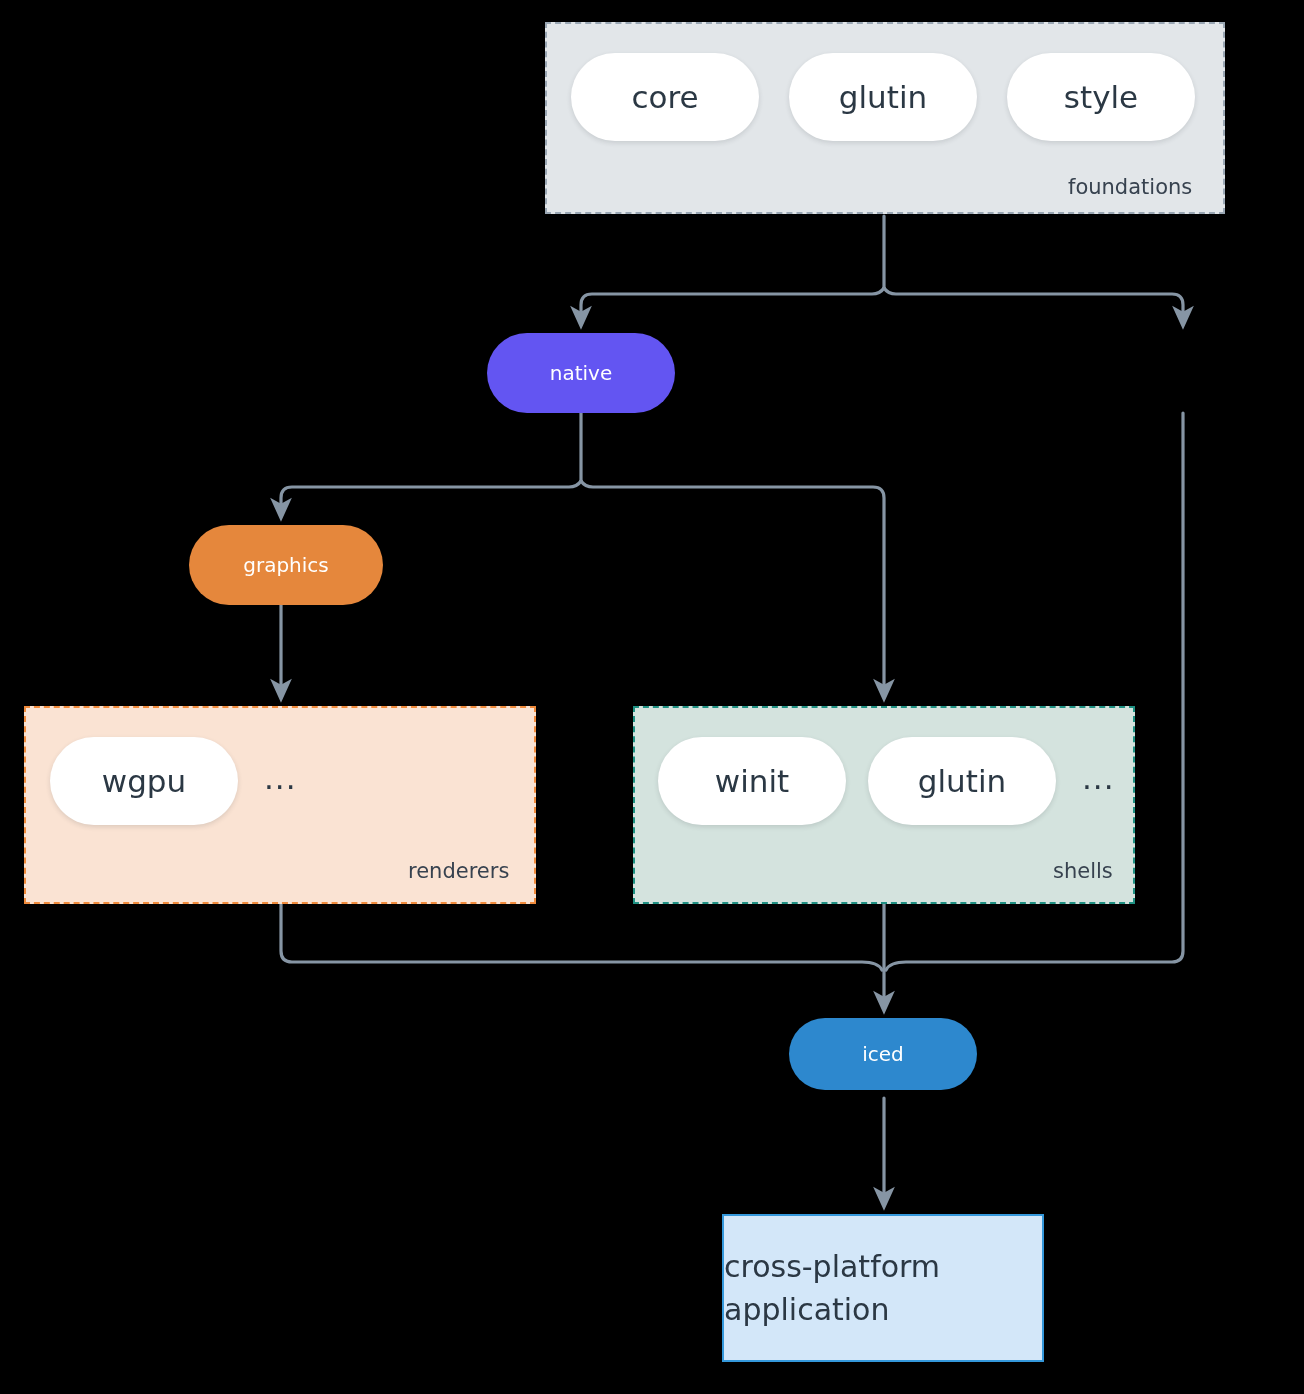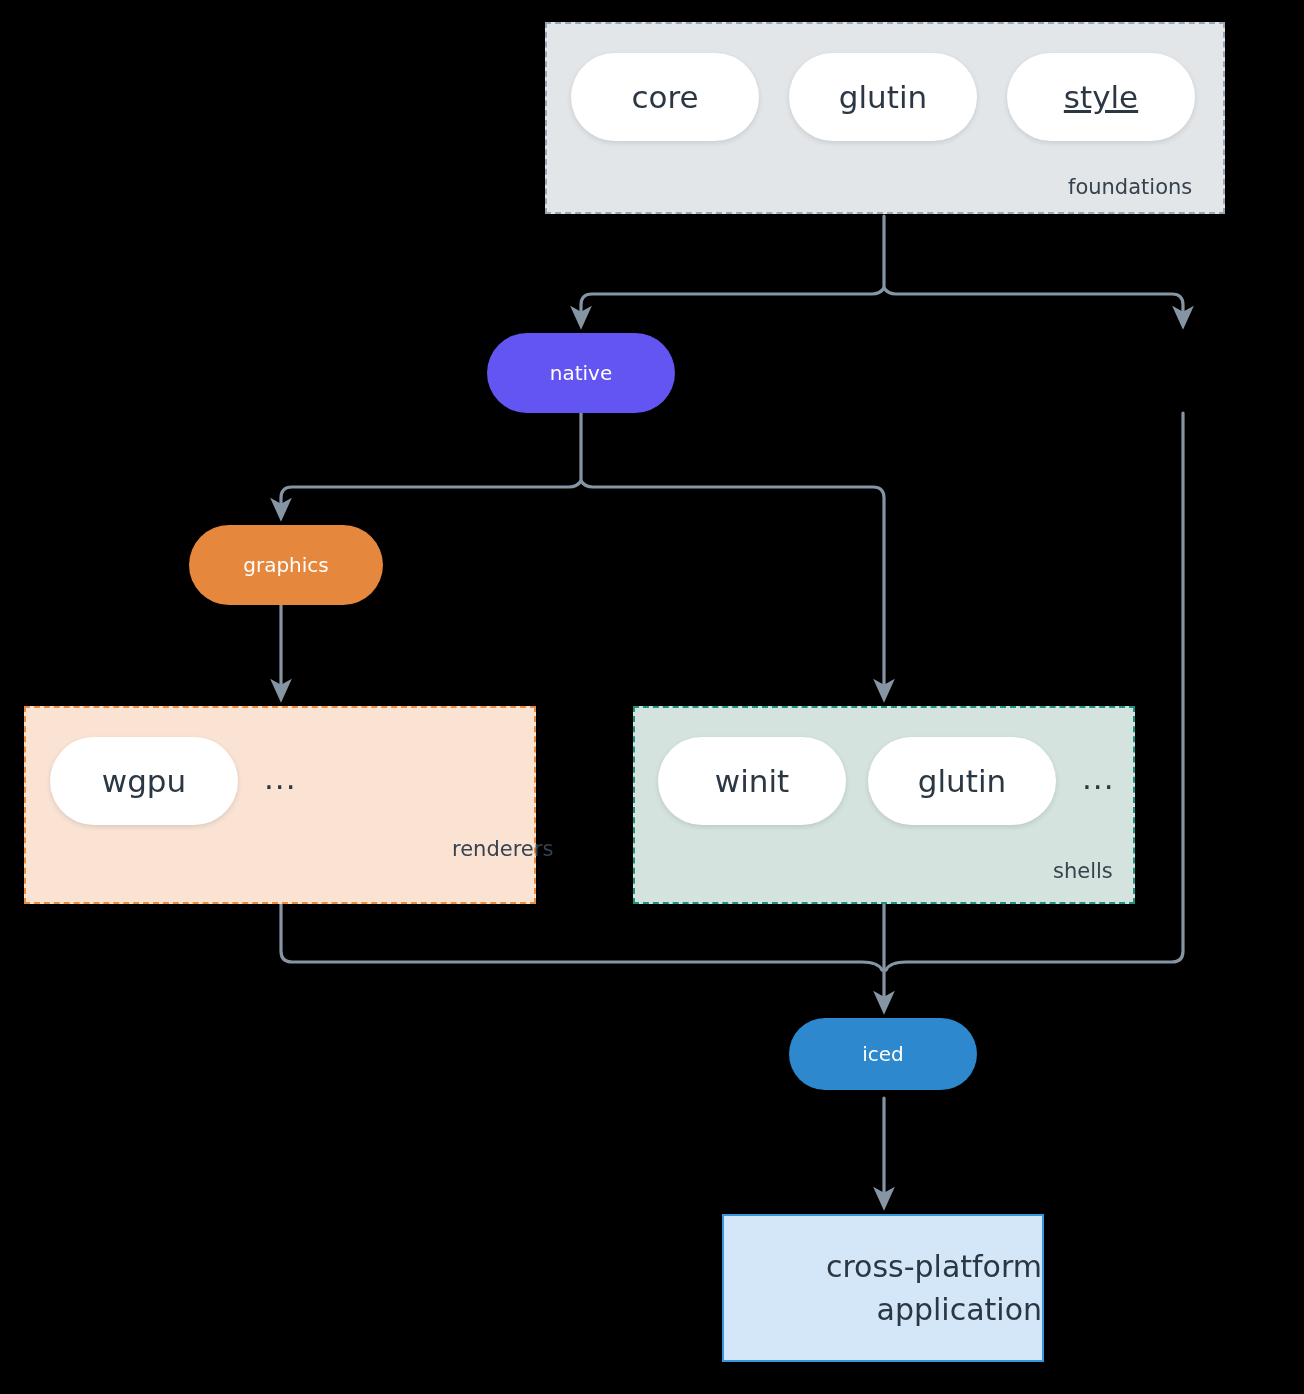--- a/index.html
+++ b/index.html
@@ -107,21 +107,21 @@
   
   #node-app {
     position: absolute;
     left: 722px; top: 1214px;
     width: 322px; height: 148px;
     background: #D3E7F9;
     border: 2px solid #3498DB;
     box-sizing: border-box;
     display: flex;
     flex-direction: column;
-    align-items: flex-end;
+    align-items: flex-start;
     justify-content: center;
     color: #2B3844;
     font-size: 30px;
     line-height: 1.45;
     text-align: center;
   }
 </style>
 </head>
 <body>
 
@@ -157,30 +157,30 @@
       <path d="M1183,413 L1183,951 Q1183,962 1172,962 L906,962 Q890,962 886,970"></path>
 
       <path d="M884,1098 L884,1205" marker-end="url(#ah)"></path>
     </g>
   </svg>
 
   <div class="cluster" id="cluster-foundations"></div>
   <div class="cluster-pills" style="left:571px; top:53px;">
     <div class="pill" style="width:188px;">core</div>
     <div class="pill" style="width:188px; margin-left:30px;">glutin</div>
-    <div class="pill" style="width:188px; margin-left:30px;text-decoration:underline;">style</div>
+    <div class="pill" style="width:188px; margin-left:30px;">style</div>
   </div>
   <div class="cluster-label" style="left:1068px; top:175px;">foundations</div>
 
   <div class="cluster" id="cluster-renderers"></div>
   <div class="cluster-pills" style="left:50px; top:737px;">
     <div class="pill" style="width:188px;">wgpu</div>
     <span class="dots" style="margin-left:16px;">...</span>
   </div>
-  <div class="cluster-label" style="left:408px; top:837px;margin-left:44px;">renderers</div>
+  <div class="cluster-label" style="left:408px; top:859px;">renderers</div>
 
   <div class="cluster" id="cluster-shells"></div>
   <div class="cluster-pills" style="left:658px; top:737px;">
     <div class="pill" style="width:188px;">winit</div>
     <div class="pill" style="width:188px; margin-left:22px;">glutin</div>
     <span class="dots" style="margin-left:16px;">...</span>
   </div>
   <div class="cluster-label" style="left:1053px; top:859px;">shells</div>
 
   <div class="node" id="node-native">native</div>

